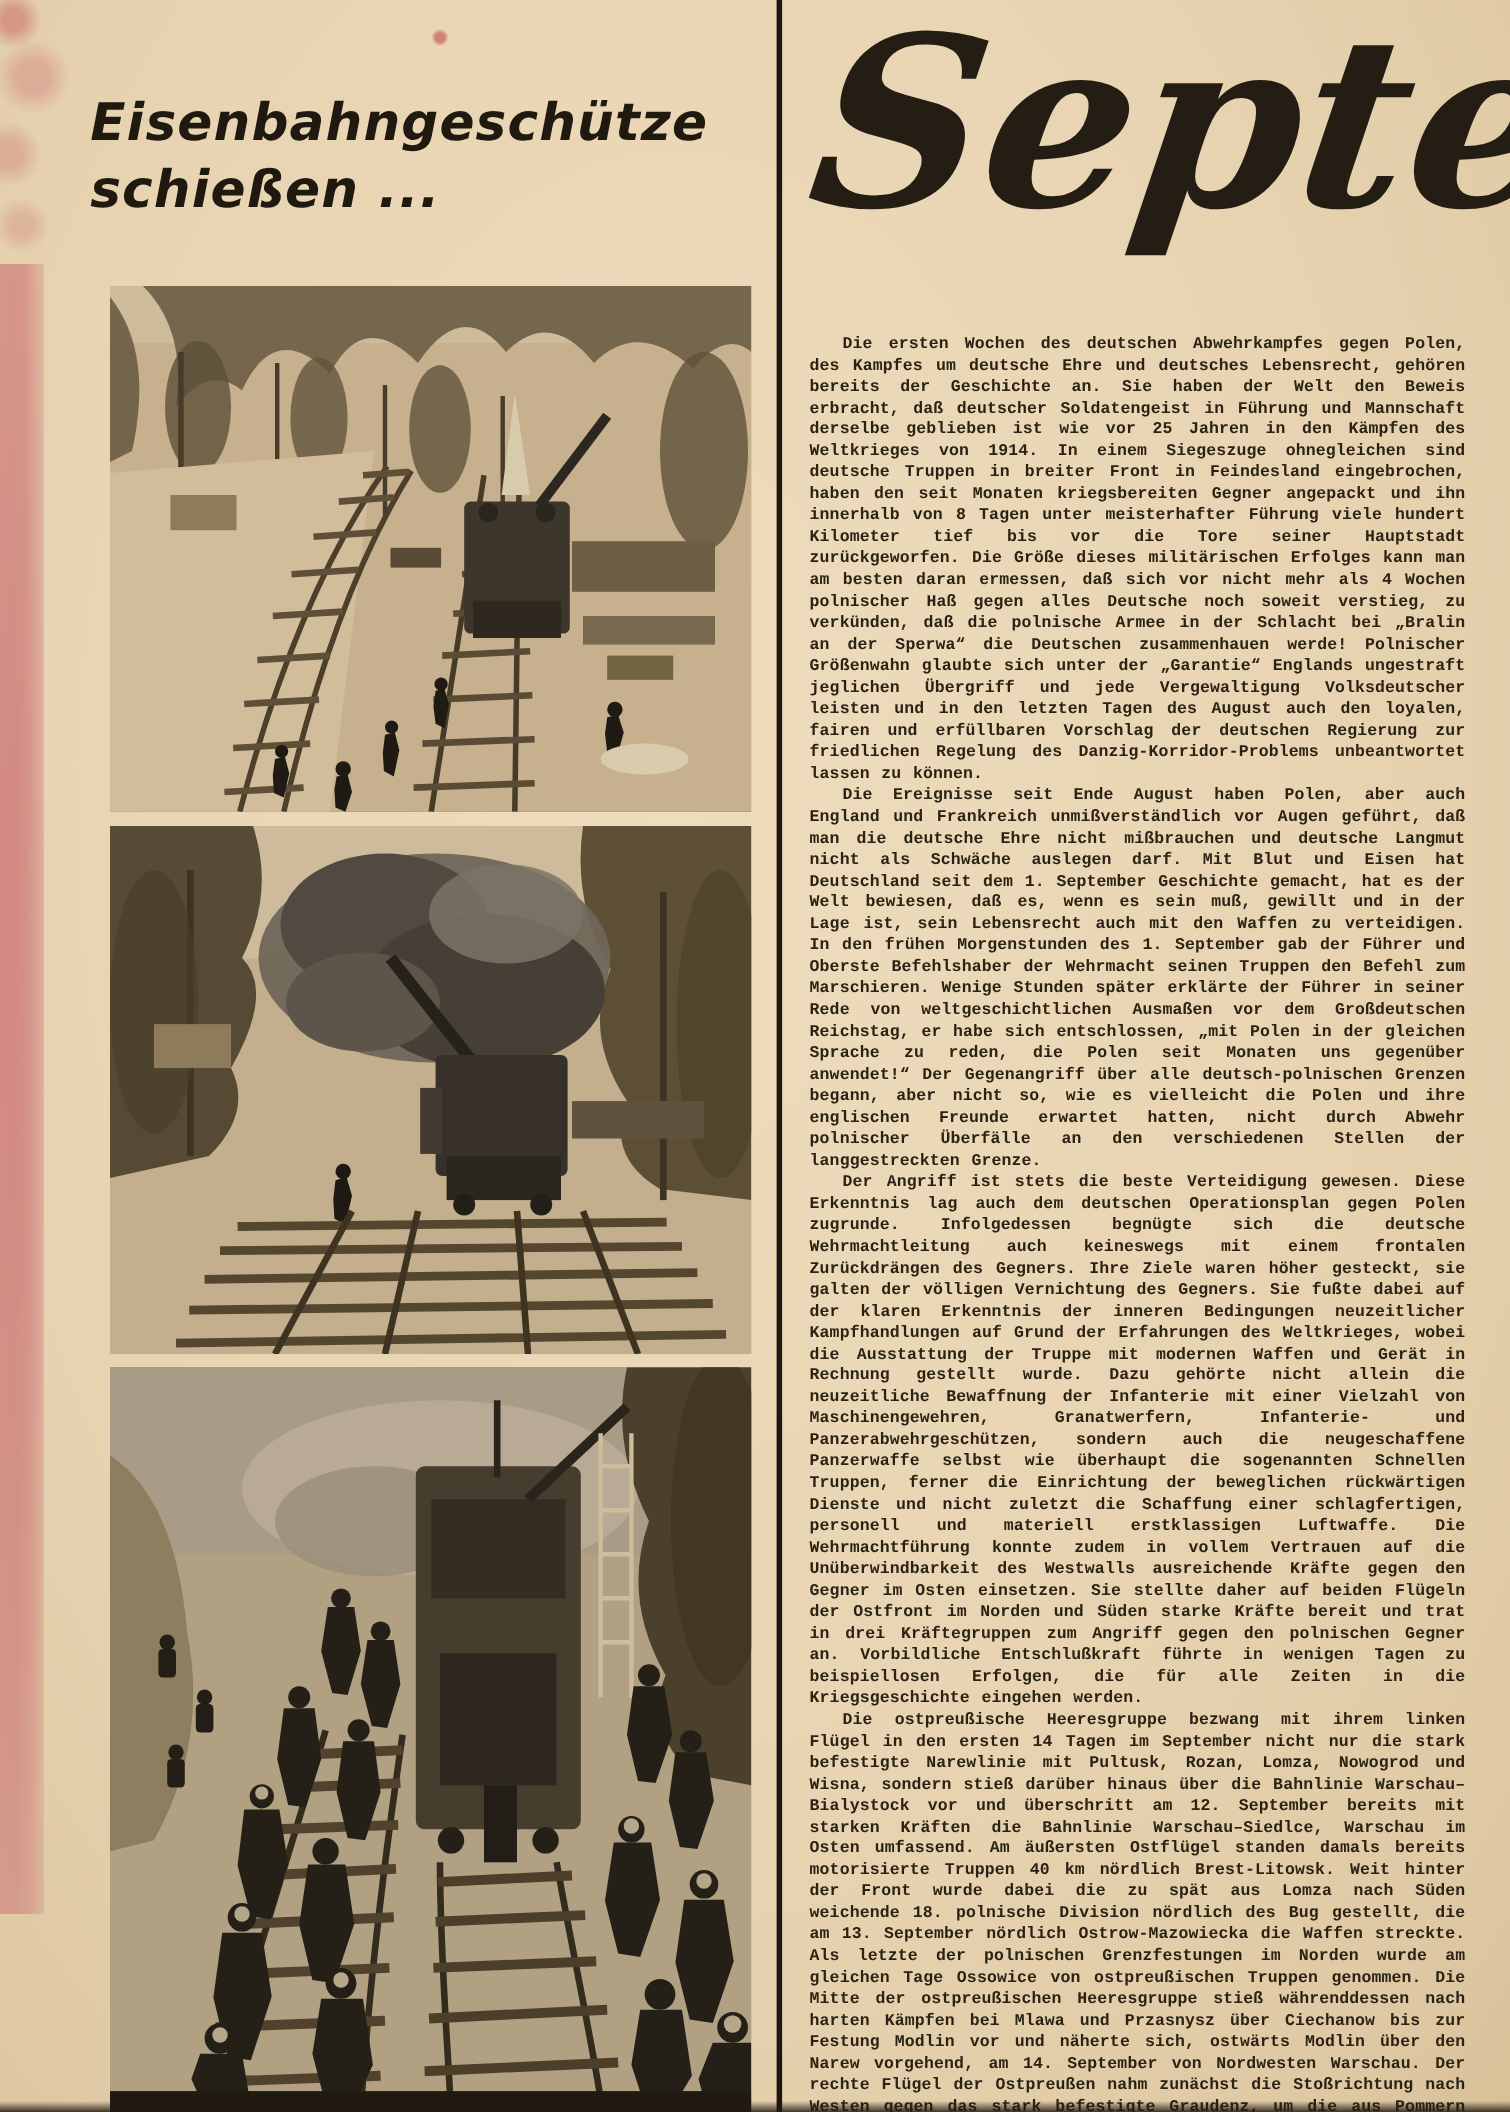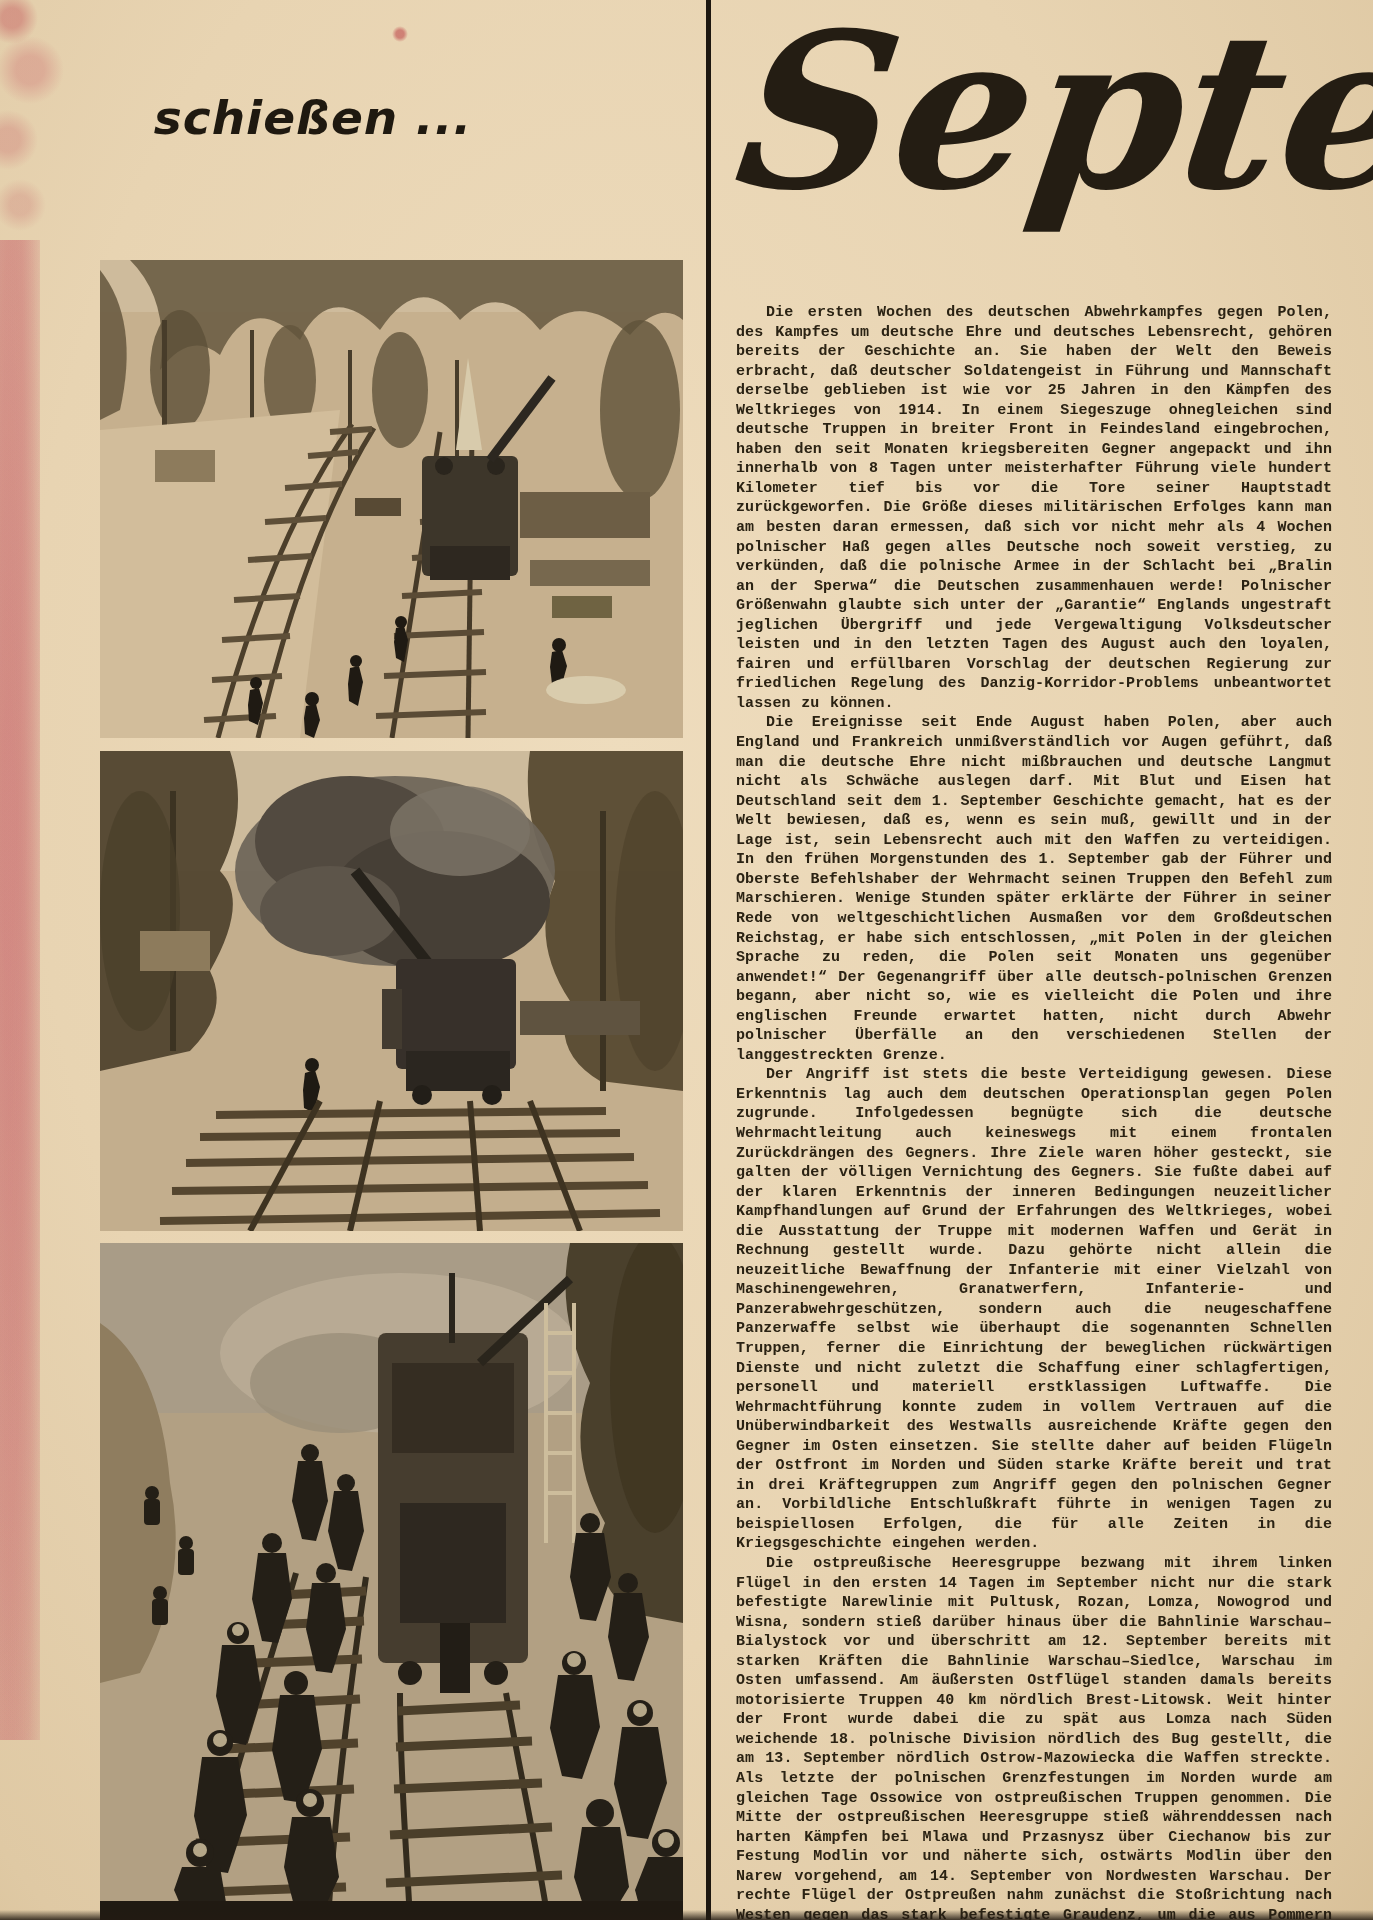--- a/index.html
+++ b/index.html
@@ -24,21 +24,21 @@
       radial-gradient(ellipse at 12px 1250px, rgba(198,96,104,.24) 0 18px, rgba(198,96,104,0) 48px);}
   .stain.s-dot{left:392px;top:26px;width:16px;height:16px;border-radius:50%;
     background:radial-gradient(circle, rgba(186,60,66,.55) 0 4px, rgba(186,60,66,0) 8px);}
   .bottom-edge{position:absolute;left:0;bottom:0;width:1373px;height:10px;
     background:linear-gradient(to top, rgba(34,26,18,.85), rgba(34,26,18,0));}
 
   
   .headline{position:absolute;left:82px;top:84px;width:466px;color:#1f1910;
     font-family:"DejaVu Sans","Liberation Sans",sans-serif;font-style:italic;font-weight:bold;}
   .hl1{font-size:47px;letter-spacing:1px;white-space:nowrap;}
-  .hl2{font-size:47px;letter-spacing:1px;text-align:center;margin-top:6px;padding-right:4px;}
+  .hl2{font-size:47px;letter-spacing:1px;text-align:left;margin-top:6px;padding-right:4px;}
 
   
   .divider{position:absolute;left:706px;top:0;width:5px;height:1920px;background:#1d1710;}
 
   
   .script-title{position:absolute;left:742px;top:-28px;width:640px;height:280px;overflow:visible;
     font-family:"DejaVu Serif","Liberation Serif",serif;font-style:italic;font-weight:bold;
     font-size:215px;line-height:280px;color:#241d13;white-space:nowrap;transform:skewX(-8deg);}
 
   
@@ -58,20 +58,21 @@
 </head>
 <body>
 
 <div class="page">
 
   <div class="stain s-corner"></div>
   <div class="stain s-left"></div>
   <div class="stain s-dot"></div>
 
   <div class="headline">
+    <div class="hl1">Eisenbahngeschütze</div>
     <div class="hl2">schießen ...</div>
   </div>
 
   <div class="divider"></div>
 
   <div class="script-title">September</div>
 
   <figure class="photo photo1">
     <svg viewBox="0 0 583 478" preserveAspectRatio="none">
       <rect width="583" height="478" fill="#c6b08e"></rect>

